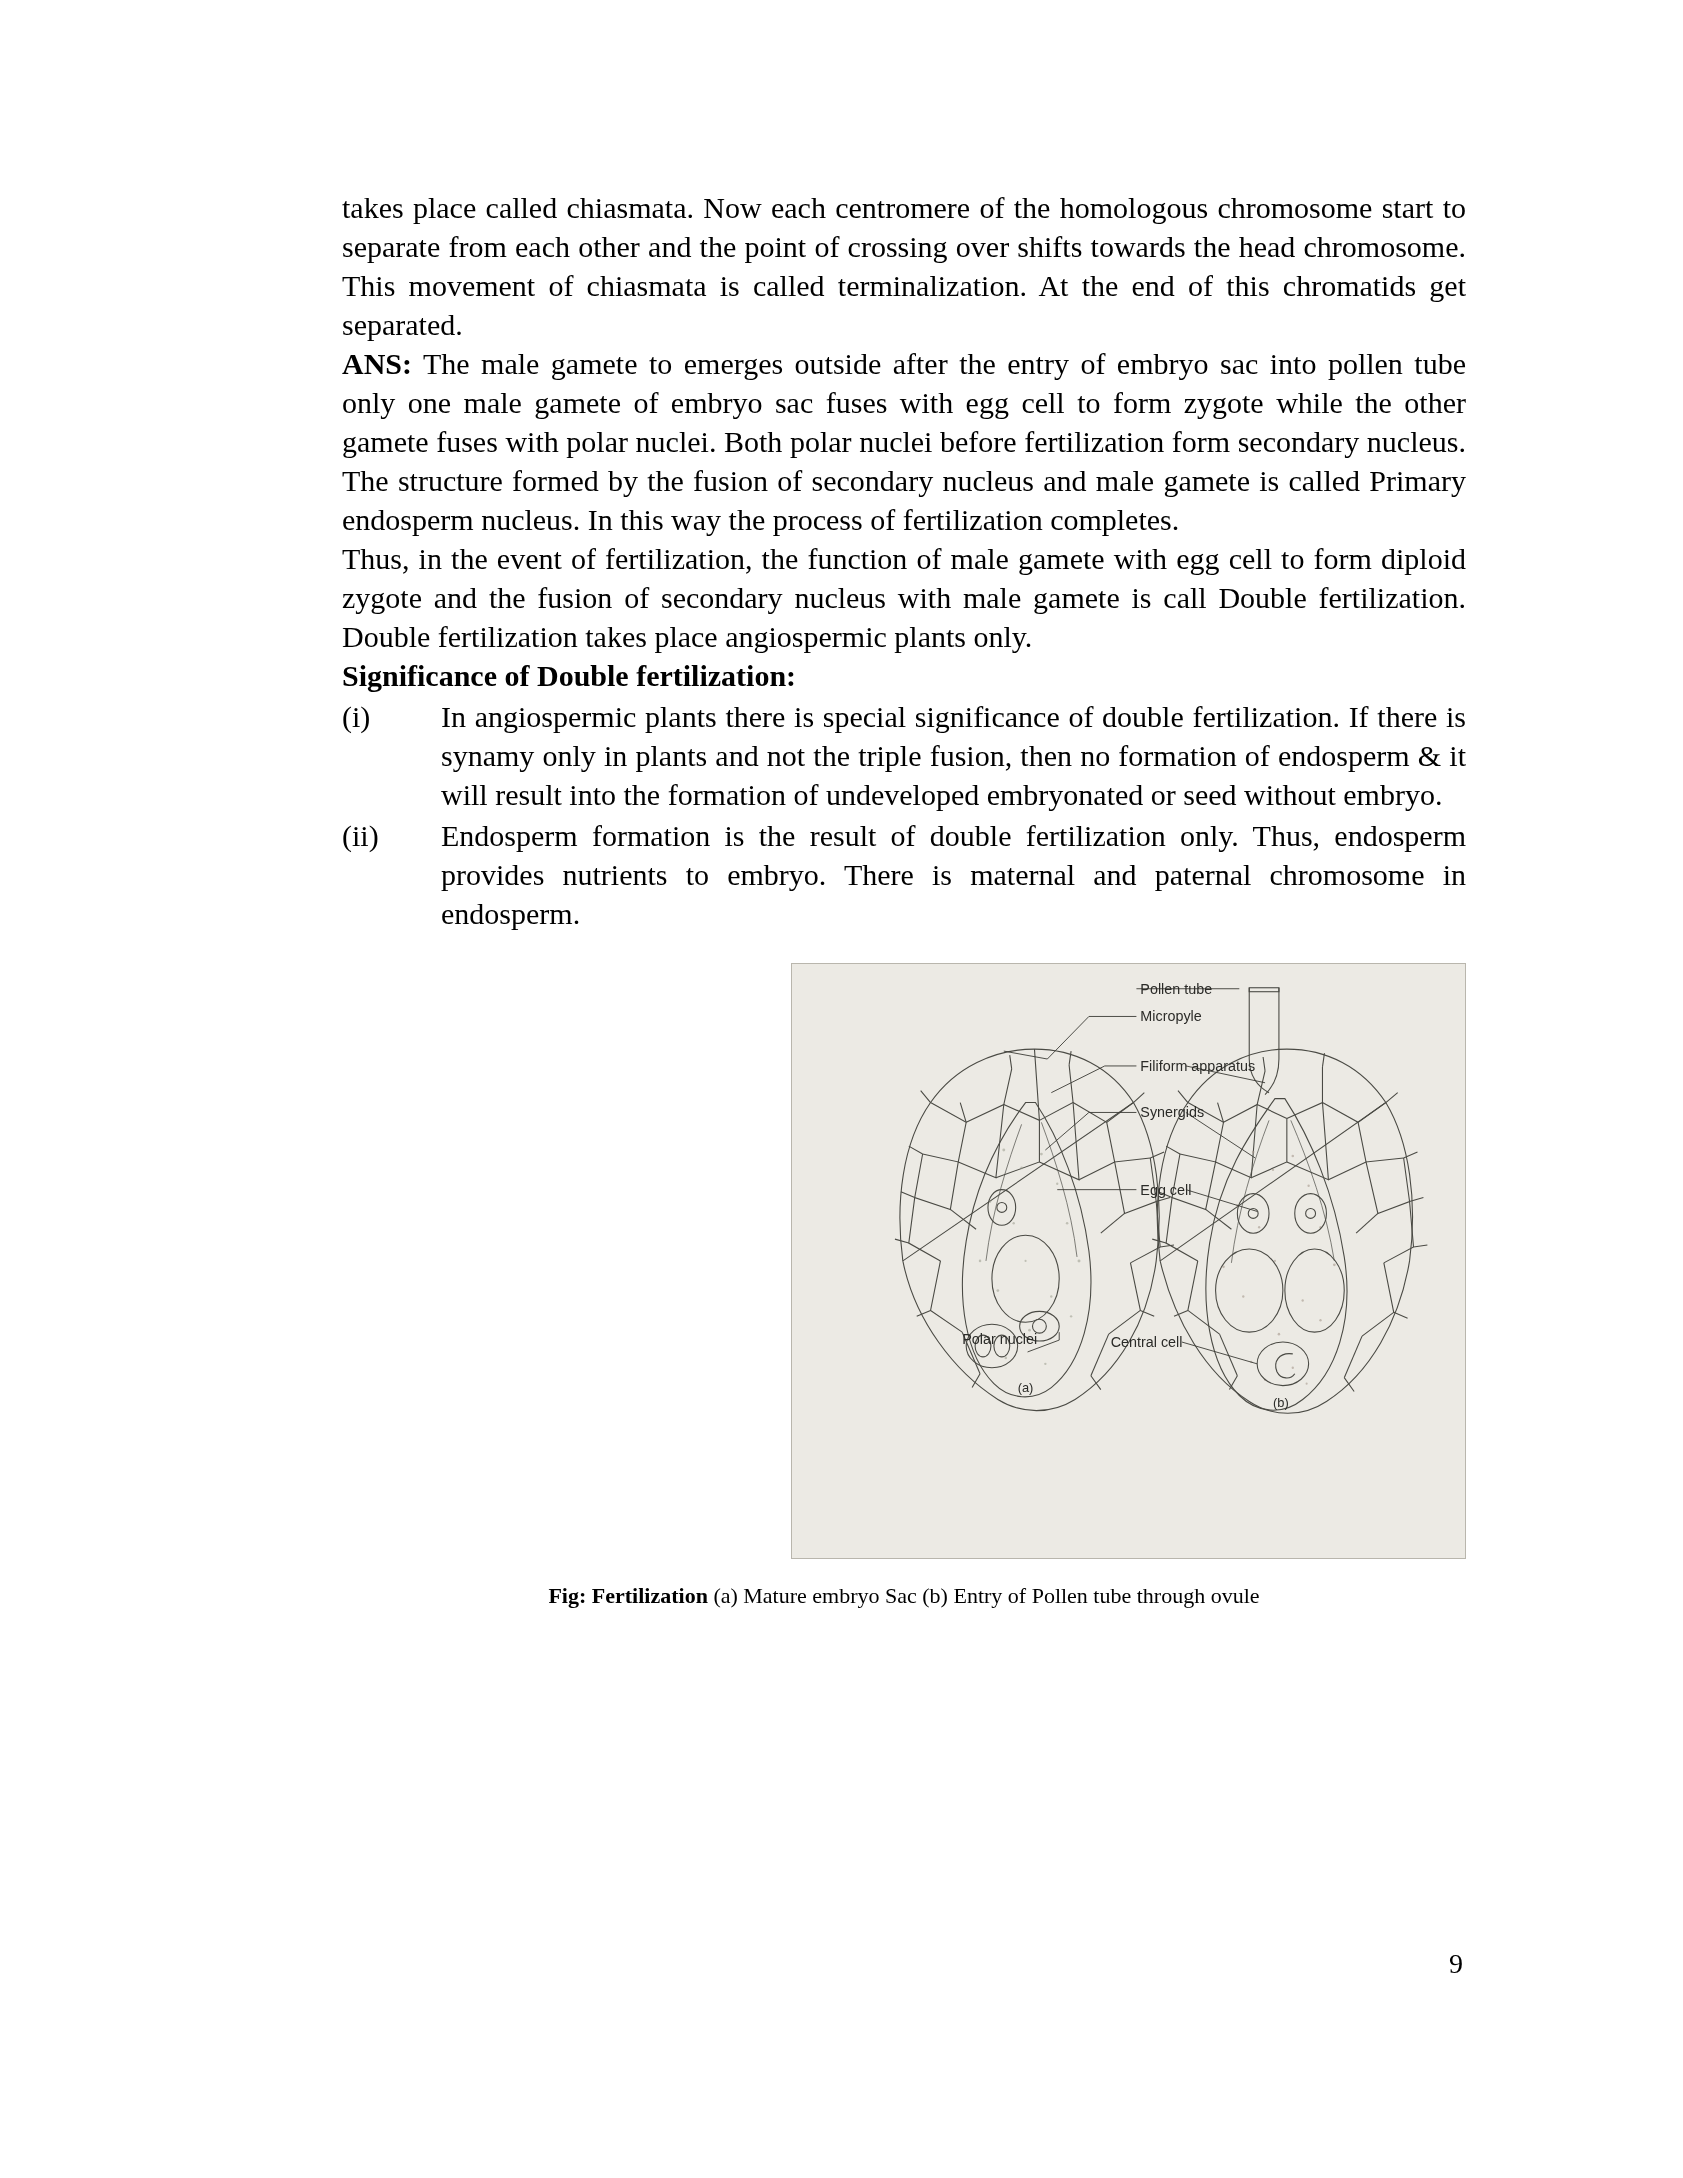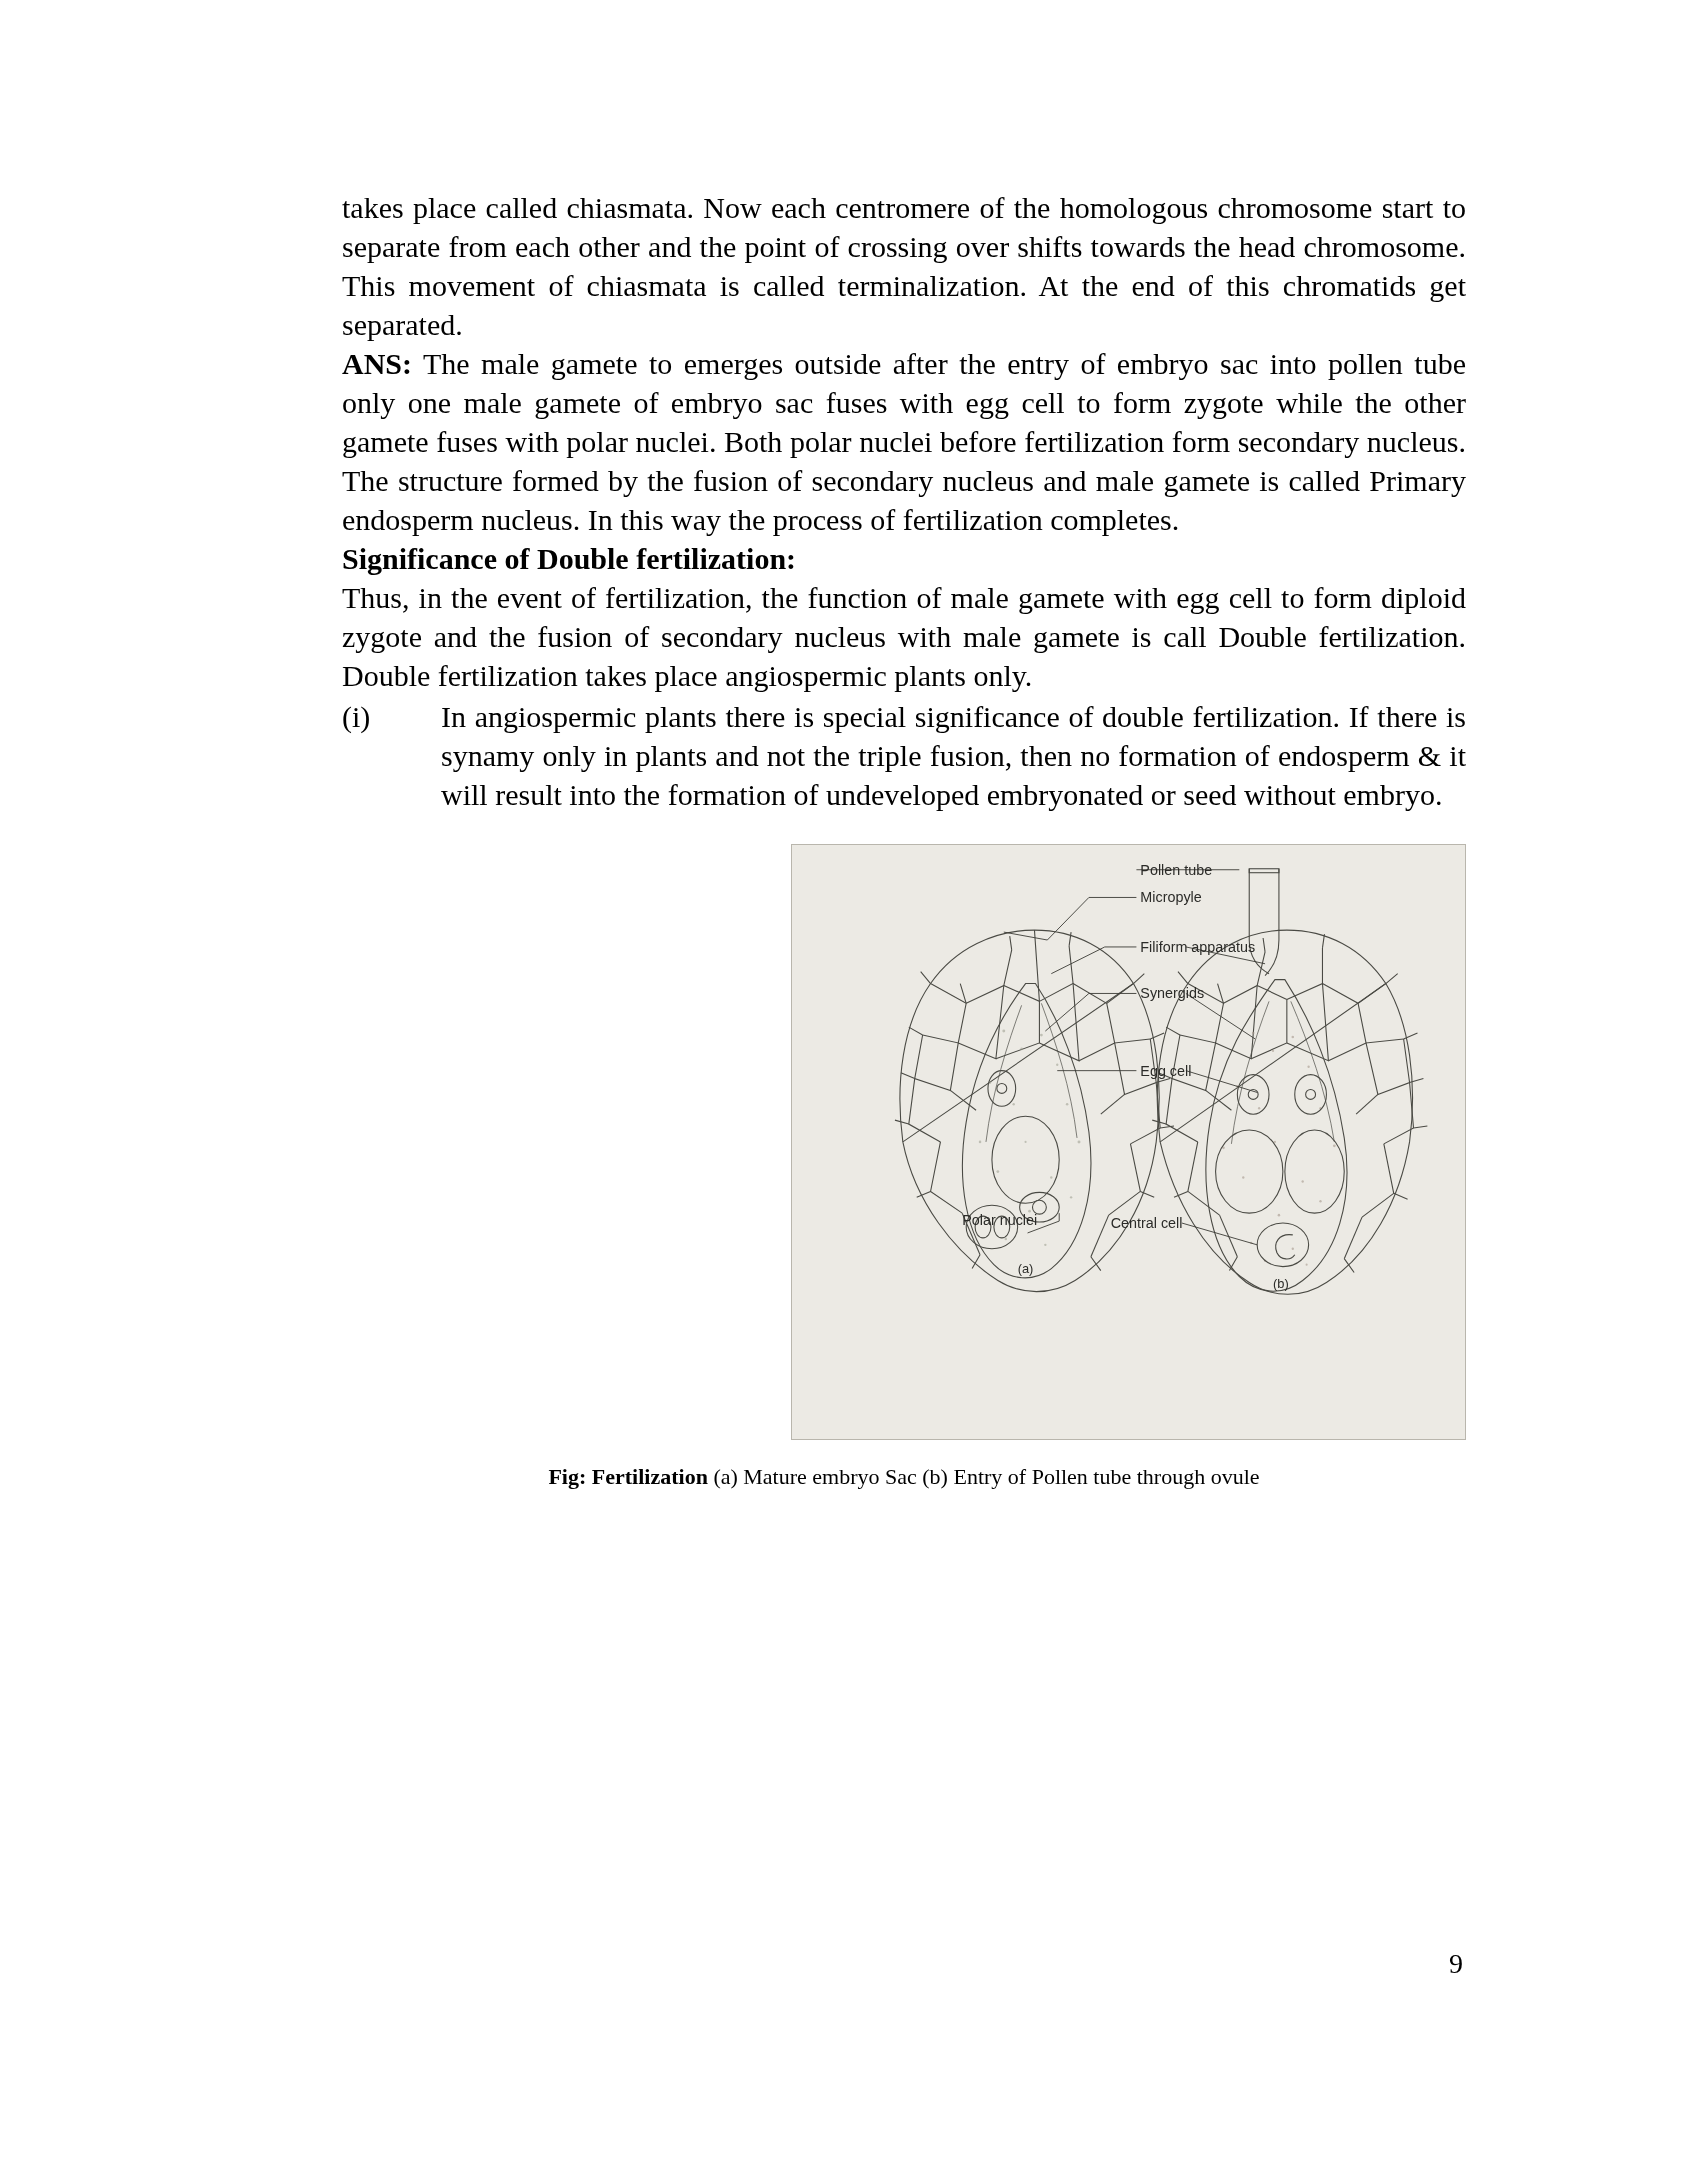--- a/index.html
+++ b/index.html
@@ -92,29 +92,33 @@
 <body>
 
 <div class="page">
   <div class="content">
 
     <p class="para">takes place called chiasmata. Now each centromere of the homologous chromosome start to separate from each other and the point of crossing over shifts towards the head chromosome. This movement of chiasmata is called terminalization. At the end of this chromatids get separated.</p>
 
 
     <p class="para"><span class="b">ANS:</span><span> The male gamete to emerges outside after the entry of embryo sac into pollen tube only one male gamete of embryo sac fuses with egg cell to form zygote while the other gamete fuses with polar nuclei. Both polar nuclei before fertilization form secondary nucleus. The structure formed by the fusion of secondary nucleus and male gamete is called Primary endosperm nucleus. In this way the process of fertilization completes.</span></p>
 
+    <p class="para">Thus, in the event of fertilization, the function of male gamete with egg cell to form diploid zygote and the fusion of secondary nucleus with male gamete is call Double fertilization. Double fertilization takes place angiospermic plants only.</p>
+
     <p class="para b">Significance of Double fertilization:</p>
-
-    <p class="para">Thus, in the event of fertilization, the function of male gamete with egg cell to form diploid zygote and the fusion of secondary nucleus with male gamete is call Double fertilization. Double fertilization takes place angiospermic plants only.</p>
 
     <div class="list-row">
       <div class="list-marker">(i)</div>
       <div class="list-text">In angiospermic plants there is special significance of double fertilization. If there is synamy only in plants and not the triple fusion, then no formation of endosperm &amp; it will result into the formation of undeveloped embryonated or seed without embryo.</div>
     </div>
 
+    <div class="list-row">
+      <div class="list-marker">(ii)</div>
+      <div class="list-text">Endosperm formation is the result of double fertilization only. Thus, endosperm provides nutrients to embryo. There is maternal and paternal chromosome in endosperm.</div>
+    </div>
 
     <div class="figure-wrap">
       <div class="figure-box">
         <svg class="fig-svg" viewBox="0 0 680 600" xmlns="http://www.w3.org/2000/svg">
           <rect x="0" y="0" width="680" height="600" fill="#eceae4"></rect>
 
           <g stroke="#4a4a44" fill="none" stroke-width="1.1">
 
             <path d="M112 300 C104 240 112 180 140 140 C165 104 205 86 245 86 C285 86 322 104 345 140"></path>
             <path d="M345 140 C368 180 376 240 368 300 C360 360 330 412 286 440 C262 455 232 455 208 440 C164 412 124 360 112 300 Z"></path>

